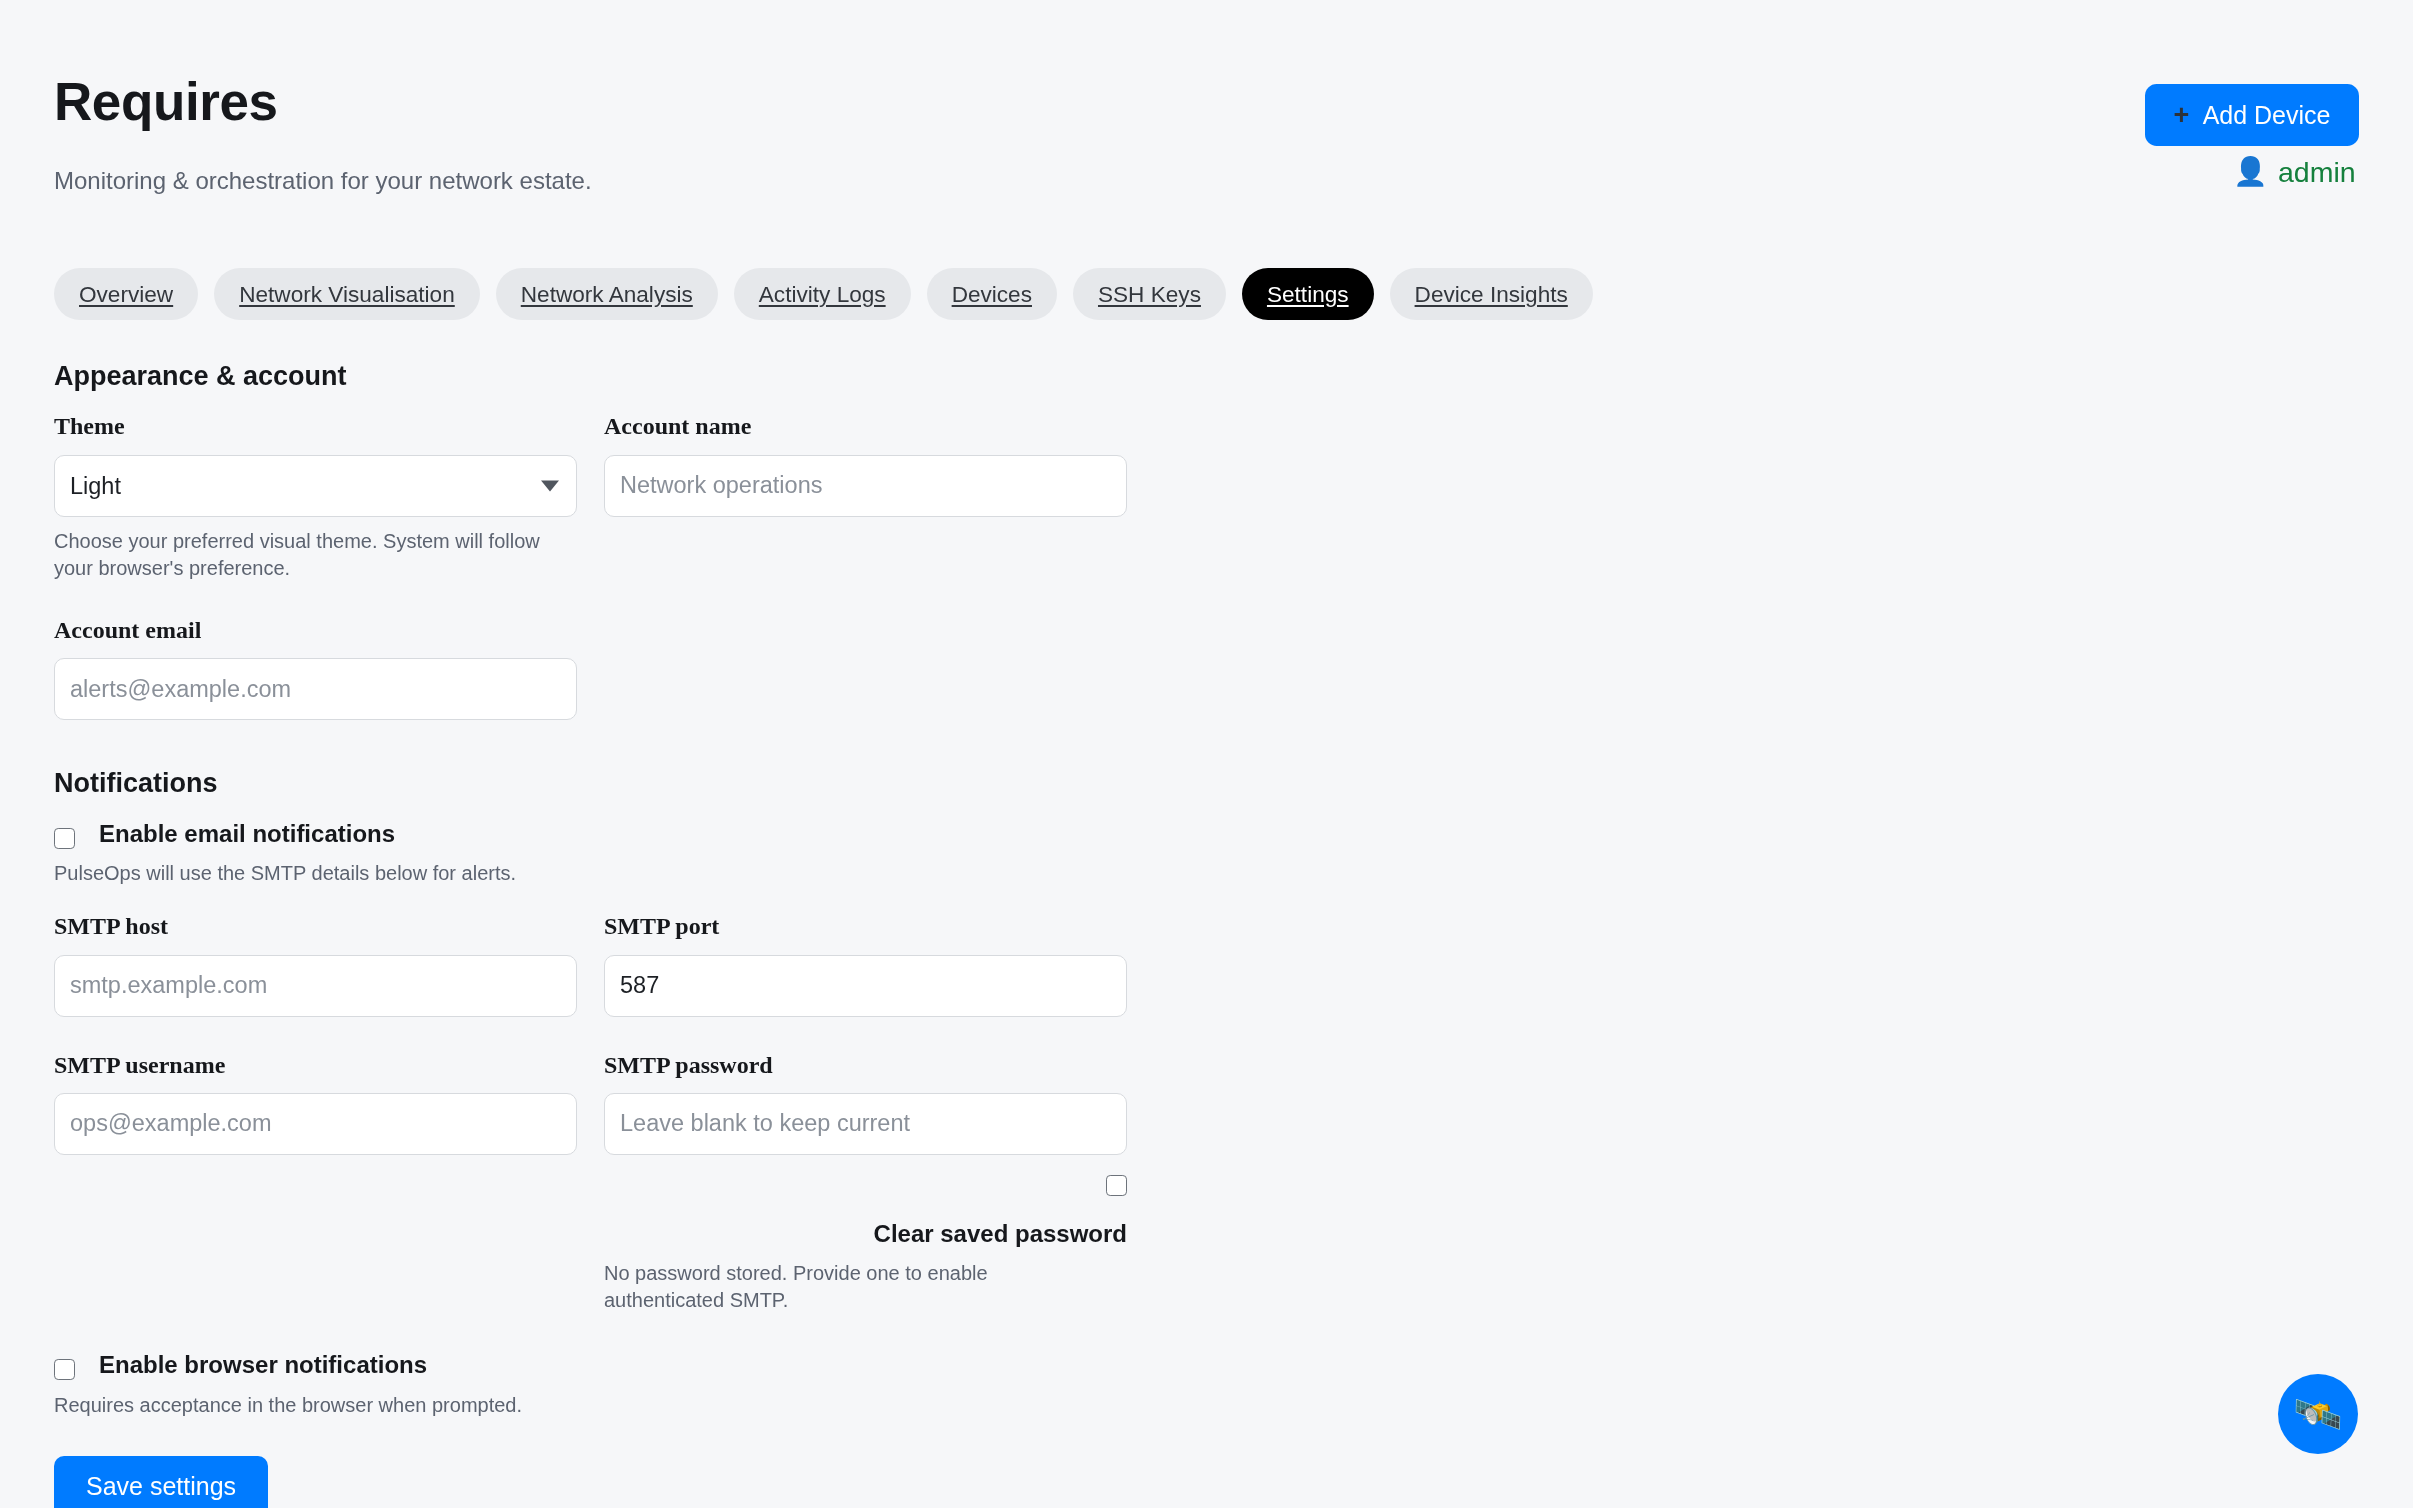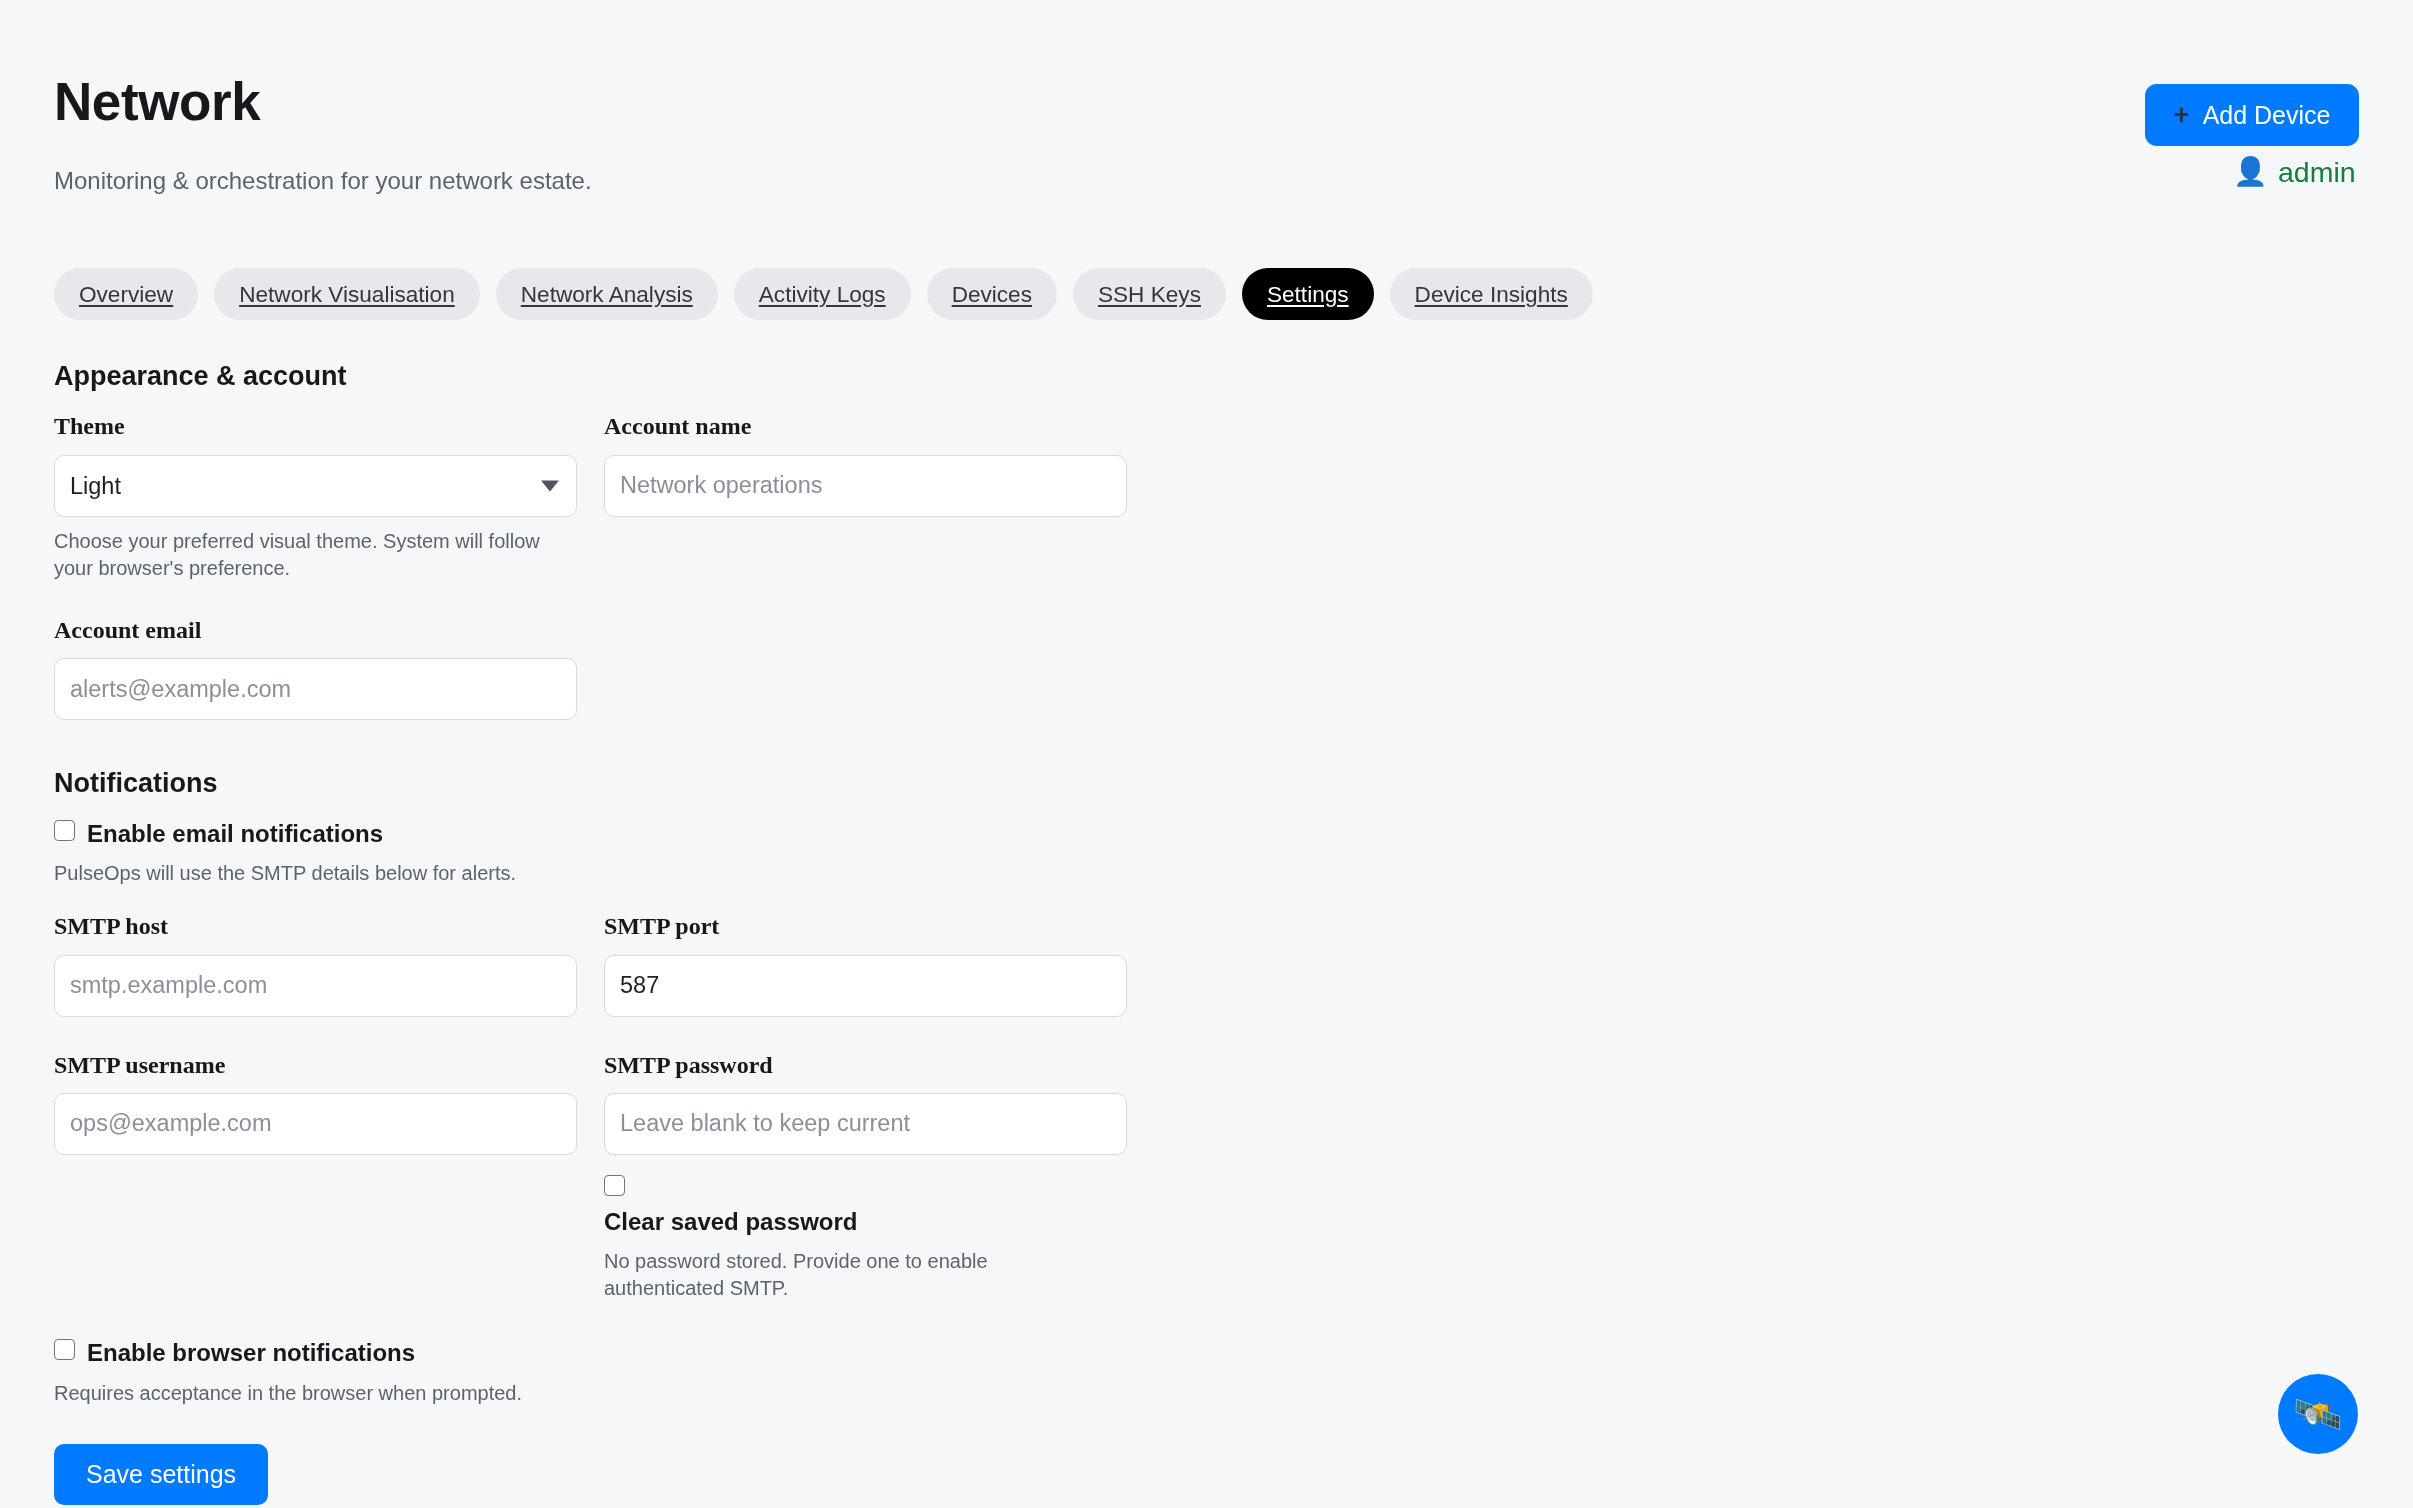--- a/index.html
+++ b/index.html
@@ -185,22 +185,22 @@
     width: 0; height: 0;
     border-left: 9.2px solid transparent;
     border-right: 9.2px solid transparent;
     border-top: 11px solid #50565e;
     pointer-events: none;
   }
 
   
   .check-row {
     display: flex;
-    align-items: flex-start;
-    gap: 12px;
+    align-items: flex-end;
+    gap: 24px;
   }
   .cbox {
     width: 21px;
     height: 21px;
     border: 1.7px solid #6d737b;
     border-radius: 4.2px;
     background: #ffffff;
     flex: 0 0 auto;
     cursor: pointer;
   }
@@ -246,21 +246,21 @@
   .mt-56 { margin-top: 47px; }
   .mt-30 { margin-top: 25px; }
   .mt-24 { margin-top: 20px; flex-direction: column; }
 </style>
 </head>
 <body>
 
 <div class="page">
 
   <div class="app-header">
-    <h1 class="app-title">Network</h1>
+    <h1 class="app-title">Requires</h1>
     <p class="app-subtitle">Monitoring &amp; orchestration for your network estate.</p>
   </div>
 
   <div class="header-right">
     <button class="add-device-btn">
       <span class="plus-icon">+</span>
       <span>Add Device</span>
     </button>
     <div class="user-chip">
       <span class="avatar-icon">👤</span>

